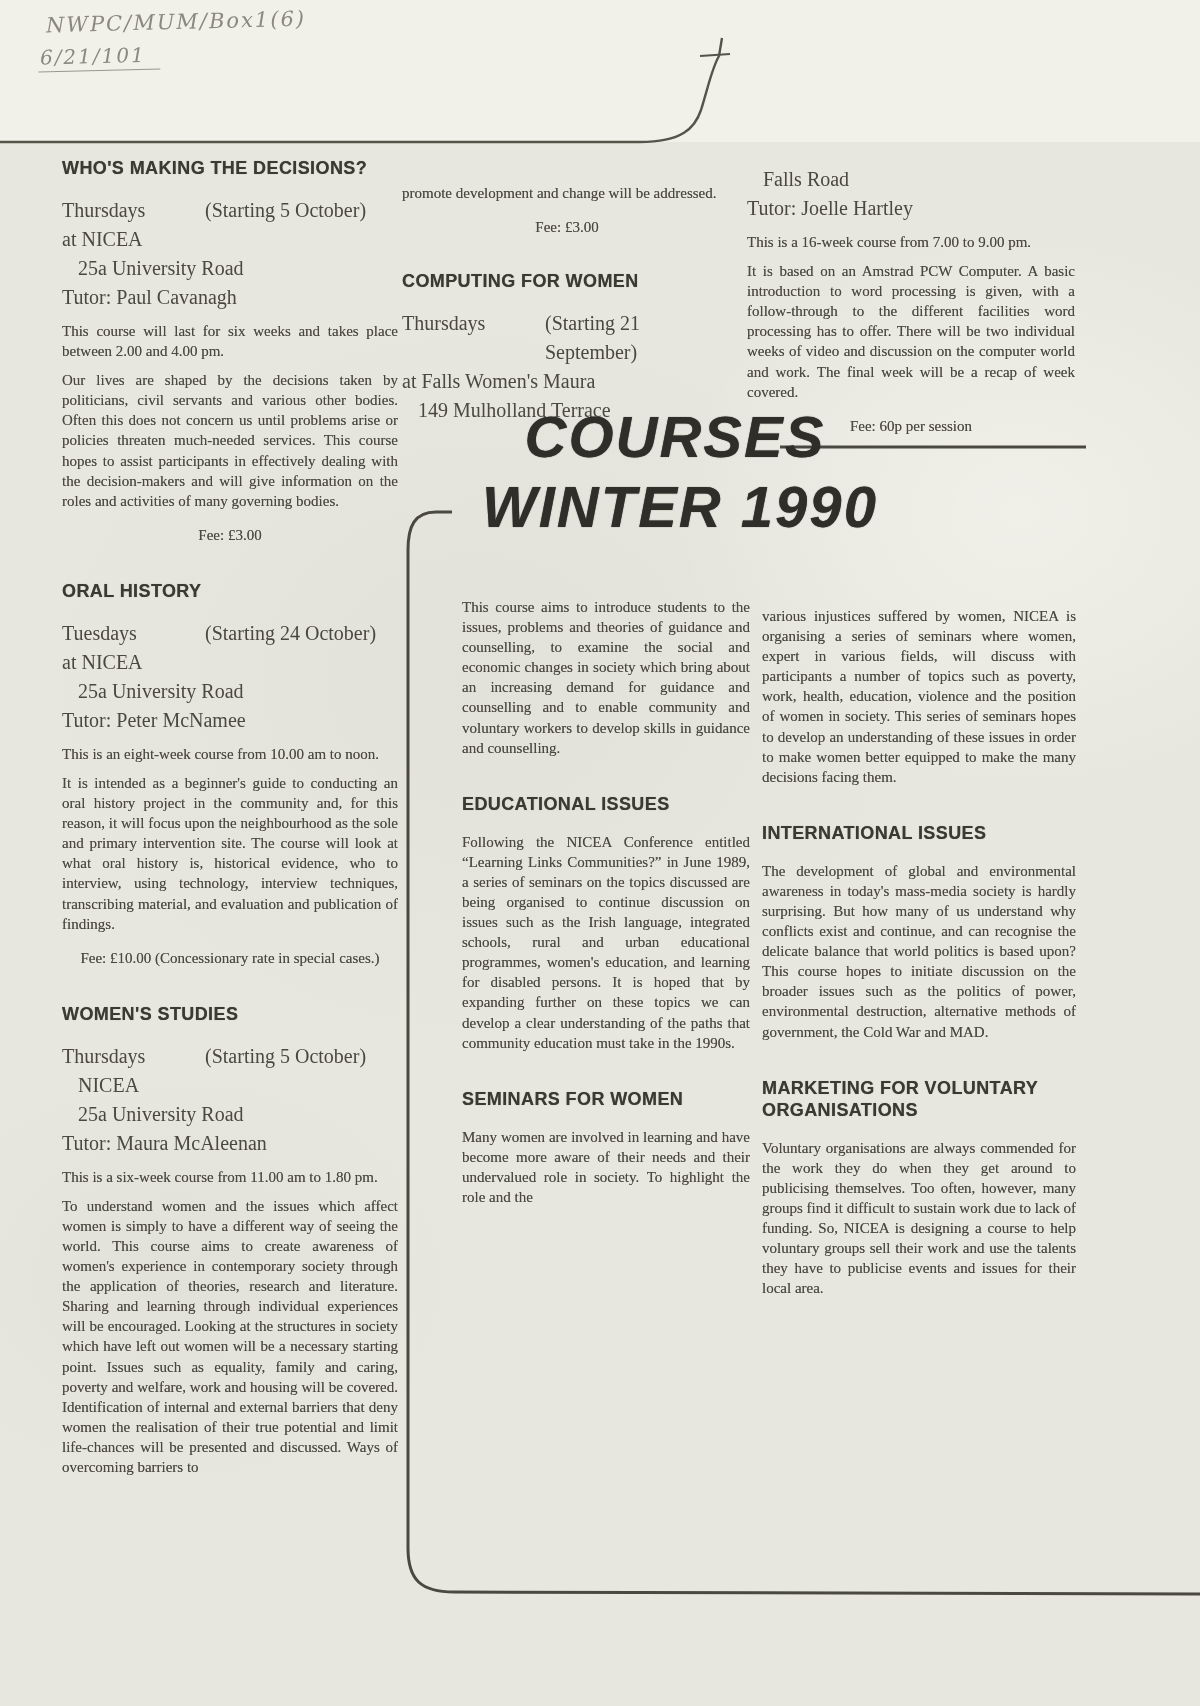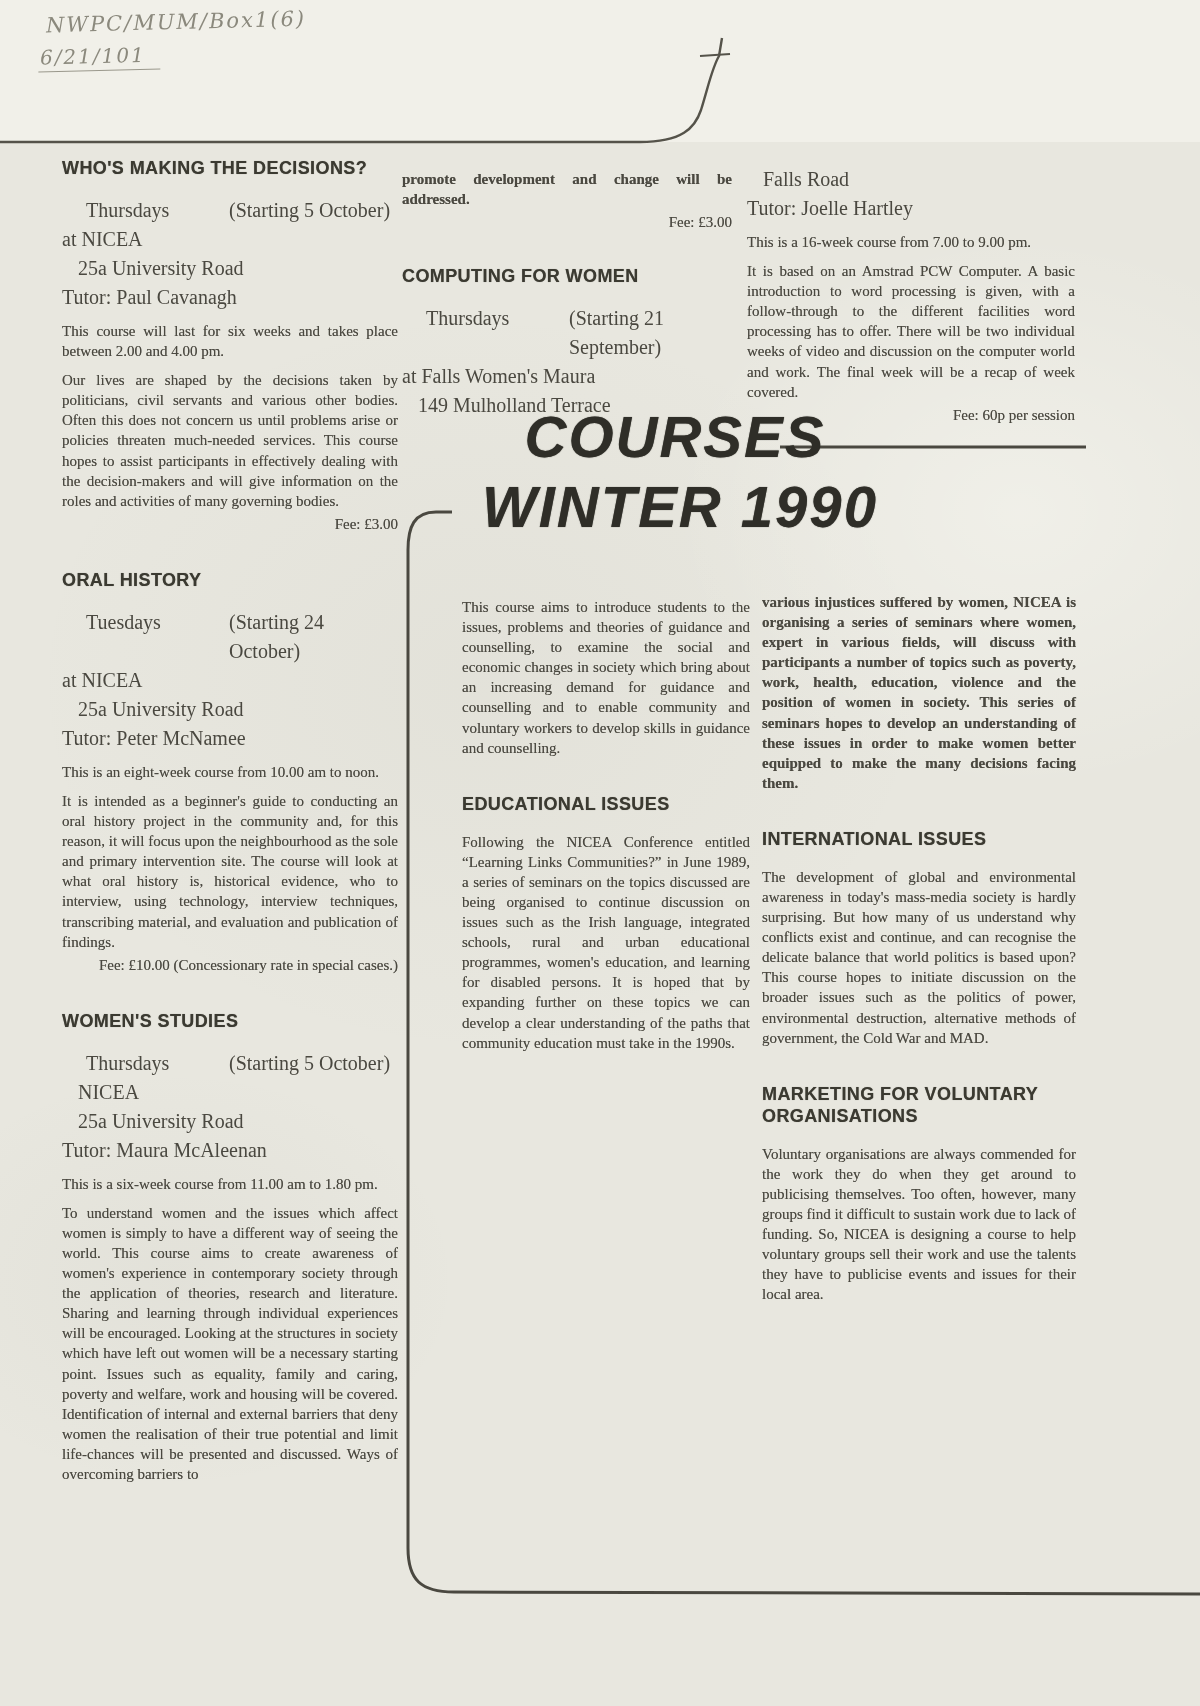--- a/index.html
+++ b/index.html
@@ -41,29 +41,29 @@
     line-height:1.22;
     letter-spacing:0.4px;
     color:#3b3a31;
     margin:0 0 16px 0;
     text-shadow:0 0 0.7px rgba(55,54,45,0.65);
   }
   section{margin-bottom:36px;}
   section:last-child{margin-bottom:0;}
   .meta{font-size:20px;line-height:29px;margin-bottom:4px;}
   .meta-row{display:flex;}
-  .meta-day{min-width:143px;margin-left:24px;}
+  .meta-day{min-width:143px;}
   .indent{padding-left:16px;}
   p{
     font-size:15px;line-height:1.34;margin:9px 0 0 0;
     text-align:justify;
     text-shadow:0 0 0.6px rgba(70,68,58,0.6);
   }
-  .fee{margin-top:3px;text-align:right;}
-  .lead{margin-top:4px;font-weight:bold;}
+  .fee{margin-top:14px;text-align:center;}
+  .lead{margin-top:18px;}
   .banner{
     position:absolute;left:472px;top:408px;
     font-family:"Liberation Sans", sans-serif;
     font-weight:bold;font-style:italic;
     font-size:58px;line-height:1.0;
     letter-spacing:2px;
     color:#2f2e28;
     text-shadow:0 0 1px rgba(45,44,38,0.8);
     text-align:center;
   }
@@ -175,20 +175,24 @@
 
     <section>
       <p>This course aims to introduce students to the issues, problems and theories of guidance and counselling, to examine the social and economic changes in society which bring about an increasing demand for guidance and counselling and to enable community and voluntary workers to develop skills in guidance and counselling.</p>
     </section>
 
     <section>
       <h2>EDUCATIONAL ISSUES</h2>
       <p>Following the NICEA Conference entitled “Learning Links Communities?” in June 1989, a series of seminars on the topics discussed are being organised to continue discussion on issues such as the Irish language, integrated schools, rural and urban educational programmes, women's education, and learning for disabled persons. It is hoped that by expanding further on these topics we can develop a clear understanding of the paths that community education must take in the 1990s.</p>
     </section>
 
+    <section>
+      <h2>SEMINARS FOR WOMEN</h2>
+      <p>Many women are involved in learning and have become more aware of their needs and their undervalued role in society.  To highlight the role and the</p>
+    </section>
 
   </div>
 
   <div class="col col-box-right">
 
     <section>
       <p class="lead">various injustices suffered by women, NICEA is organising a series of seminars where women, expert in various fields, will discuss with participants a number of topics such as poverty, work, health, education, violence and the position of women in society.  This series of seminars hopes to develop an understanding of these issues in order to make women better equipped to make the many decisions facing them.</p>
     </section>
 
     <section>

